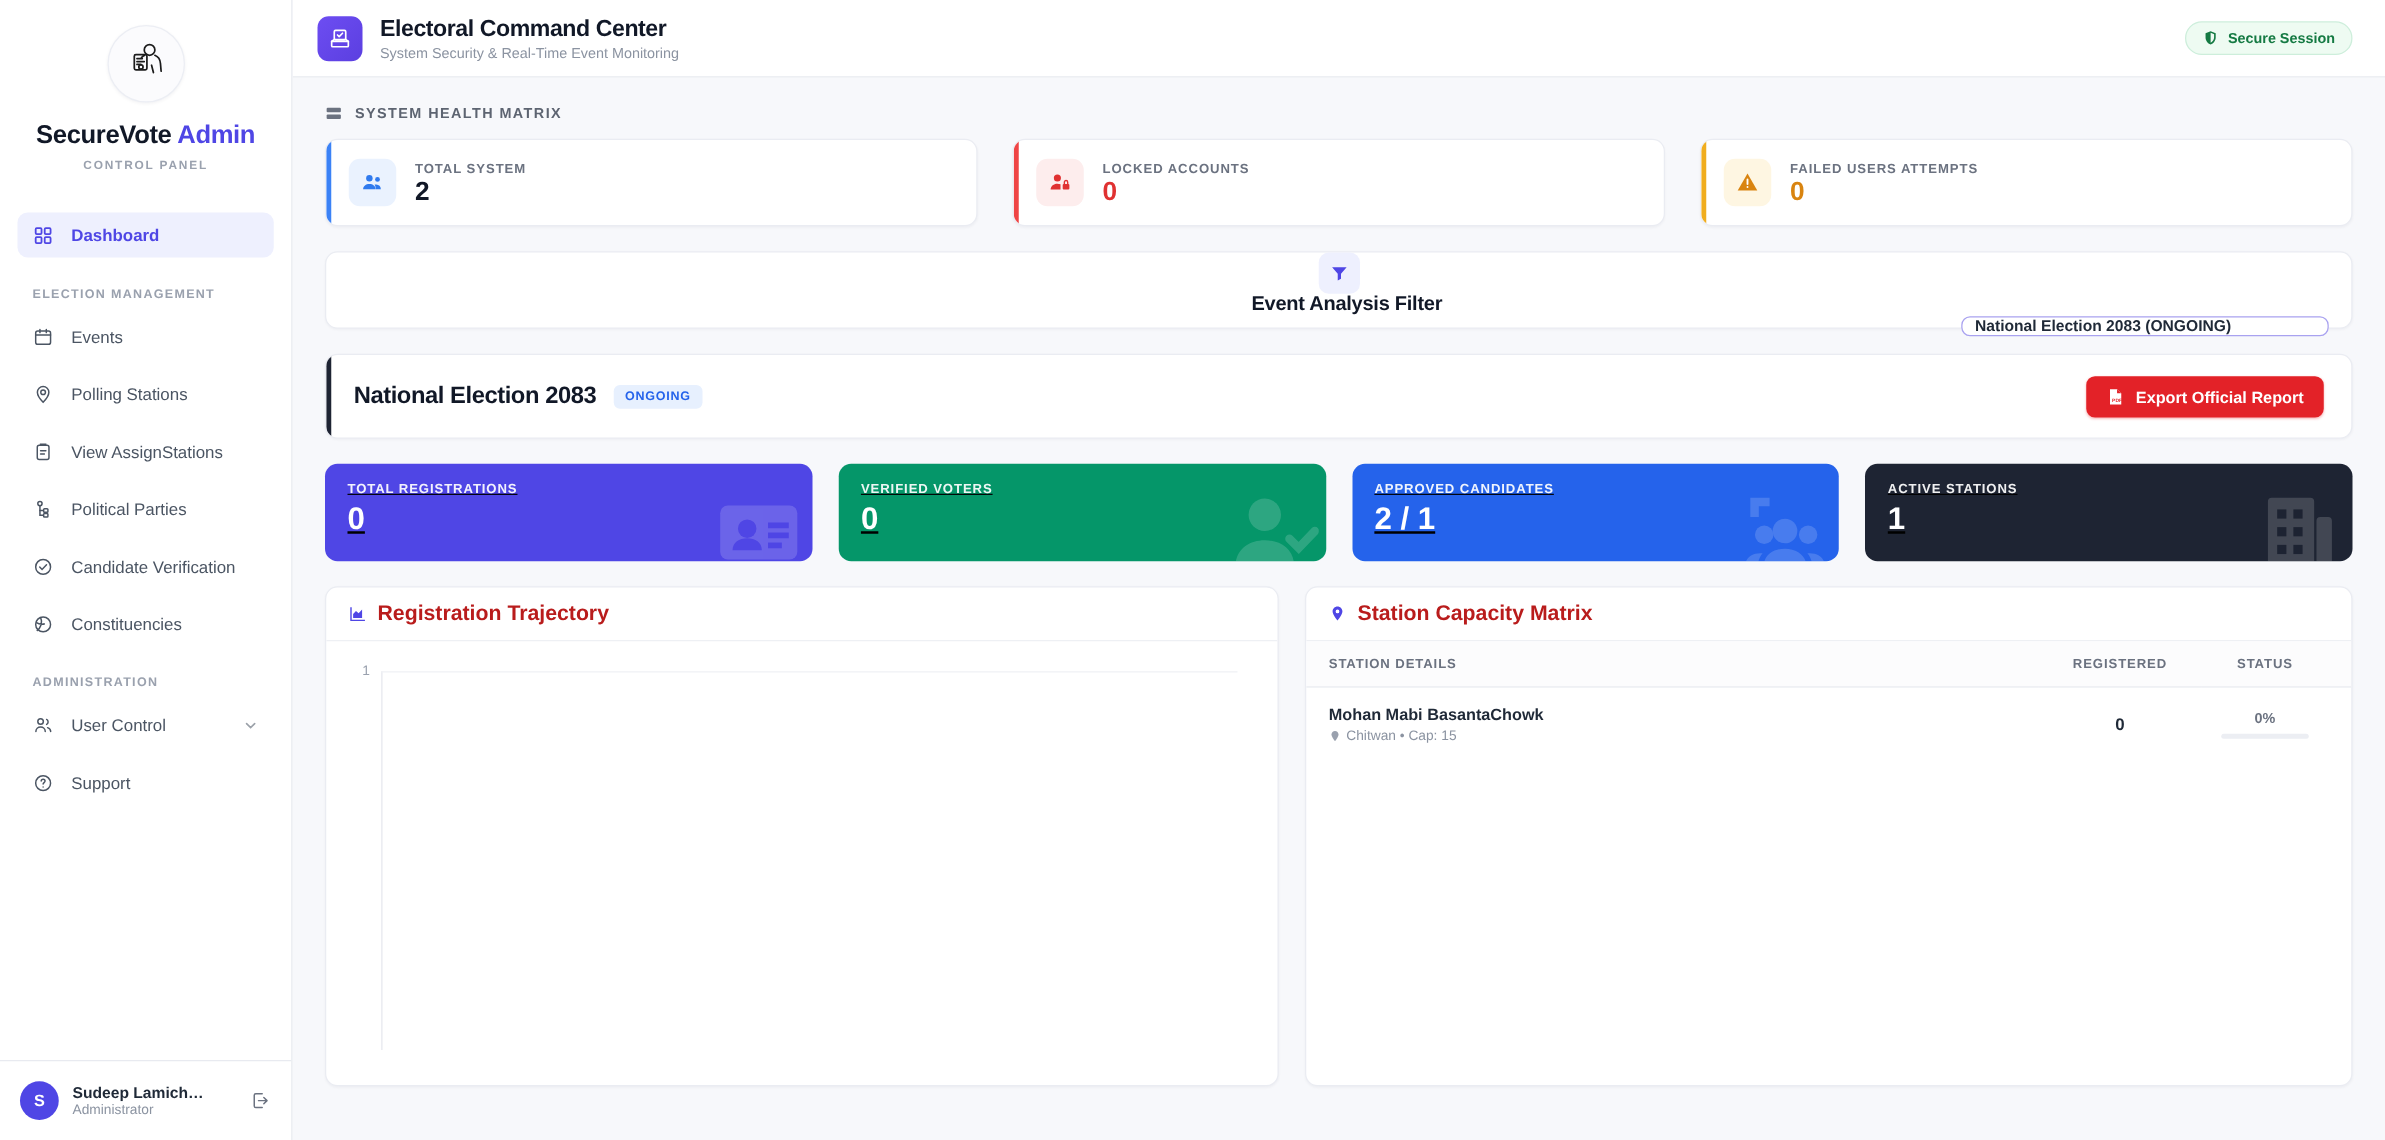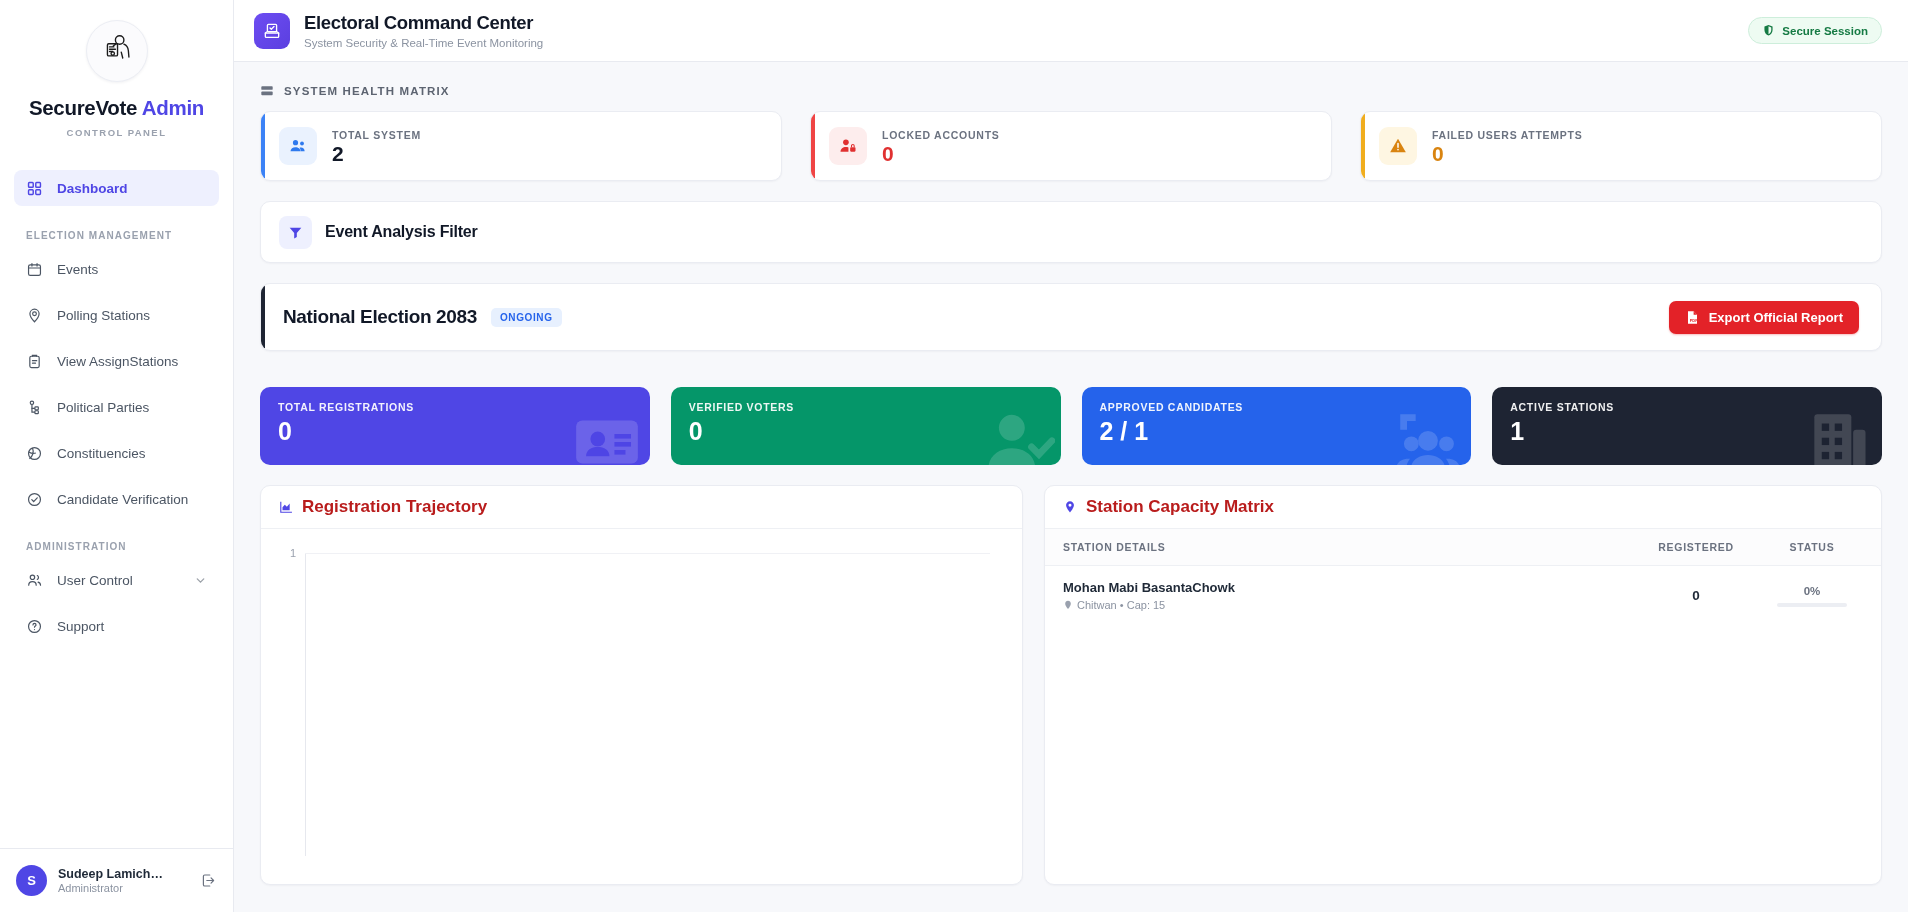--- a/index.html
+++ b/index.html
@@ -126,20 +126,21 @@
   .hc-label { font-size: 10.5px; font-weight: 700; color: #6b7280; letter-spacing: .75px; }
   .hc-value { font-size: 21px; font-weight: 700; margin-top: 2px; line-height:1; }
   .hc-value.blue  { color:#111827; }
   .hc-value.red   { color:#e03131; }
   .hc-value.amber { color:#d98410; }
 
   .filter-panel {
     margin-top: 20px; background: #fff; border: 1px solid #eaecf2; border-radius: 10px;
     height: 62px; display: flex; align-items: center; padding: 0 18px;
     box-shadow: 0 1px 2px rgba(16,24,40,.04);
+    flex-direction: column;
   }
   .filter-ico {
     width: 33px; height: 33px; border-radius: 8px; background: #eef0fe;
     display: flex; align-items: center; justify-content: center; color: #4f46e5; flex-shrink:0;
   }
   .filter-ico svg { width: 15px; height: 15px; display:block; }
   .filter-title { font-size: 16px; font-weight: 700; color: #111827; margin-left: 13px; letter-spacing:-.2px; }
   .event-select {
     margin-left: auto; width: 294px; height: 33px;
     border: 1.6px solid #a9a2f0; border-radius: 7px; background: #fff;
@@ -167,21 +168,21 @@
   }
   .export-btn {
     margin-left: auto; display: flex; align-items: center; gap: 9px;
     background: #e32228; color: #fff; border: none; border-radius: 7px;
     height: 33px; padding: 0 16px; cursor: pointer;
     font-family: "Liberation Sans", sans-serif; font-size: 13px; font-weight: 700;
     box-shadow: 0 1px 2px rgba(227,34,40,.3);
   }
   .export-btn svg { width: 15px; height: 15px; display:block; }
 
-  .tiles { display: flex; gap: 21px; margin-top: 36px; }
+  .tiles { display: flex; gap: 21px; margin-top: 20px; text-decoration: underline; }
   .tile {
     flex: 1; height: 78px; border-radius: 10px; position: relative; overflow: hidden;
     padding: 14px 18px; color: #fff;
   }
   .tile.violet { background:#4f46e5; }
   .tile.green  { background:#059669; }
   .tile.blue   { background:#2563eb; }
   .tile.dark   { background:#1e2433; }
   .tile-label { font-size: 10.5px; font-weight: 700; letter-spacing: .72px; opacity: .93; }
   .tile-value { font-size: 25px; font-weight: 700; margin-top: 6px; line-height: 1; }
@@ -320,36 +321,36 @@
               <path d="M7 11h3"></path>
             <rect x="10.5" y="9.3" width="4" height="3.4" rx=".8"></rect>
             <rect x="10.5" y="13.8" width="4" height="3.4" rx=".8"></rect>
           </svg>
         </span>
         <span>Political Parties</span>
       </div>
 
       <div class="nav-item">
         <span class="ico">
+          <svg viewBox="0 0 20 20" fill="none" stroke="currentColor" stroke-width="1.4" stroke-linecap="round">
+            <circle cx="10" cy="10" r="7"></circle>
+              <path d="M6.8 10.2l2.2 2.2 4.2-4.4"></path>
+          </svg>
+        </span>
+        <span>Candidate Verification</span>
+      </div>
+
+      <div class="nav-item">
+        <span class="ico">
           <svg viewBox="0 0 20 20" fill="none" stroke="currentColor" stroke-width="1.4">
             <circle cx="10" cy="10" r="7"></circle>
               <path d="M3.3 8.2c2.6 1.6 5.6 2.1 8.3 1.2M7.6 3.4c1 2.2 1.2 4.8.4 7.2-.7 2.3-2.2 4.3-4 5.6"></path>
           </svg>
         </span>
         <span>Constituencies</span>
-      </div>
-
-      <div class="nav-item">
-        <span class="ico">
-          <svg viewBox="0 0 20 20" fill="none" stroke="currentColor" stroke-width="1.4" stroke-linecap="round">
-            <circle cx="10" cy="10" r="7"></circle>
-              <path d="M6.8 10.2l2.2 2.2 4.2-4.4"></path>
-          </svg>
-        </span>
-        <span>Candidate Verification</span>
       </div>
 
       <div class="nav-group-label">ADMINISTRATION</div>
 
       <div class="nav-item">
         <span class="ico">
           <svg viewBox="0 0 20 20" fill="none" stroke="currentColor" stroke-width="1.4" stroke-linecap="round">
             <circle cx="7.6" cy="6.2" r="2.6"></circle>
               <path d="M3.2 15.6c0-2.4 2-4.2 4.4-4.2s4.4 1.8 4.4 4.2"></path>
             <path d="M13.3 4.2a2.6 2.6 0 010 4.6M14.2 11.9c1.7.5 2.9 2 2.9 3.7"></path>
@@ -472,20 +473,23 @@
         </div>
       </div>
 
       <div class="filter-panel">
         <div class="filter-ico">
           <svg viewBox="0 0 16 16" fill="currentColor">
               <path d="M1.8 3h12.4L9.4 8.5v4.3l-2.8 1.5V8.5z"></path>
             </svg>
         </div>
         <div class="filter-title">Event Analysis Filter</div>
+        <select class="event-select">
+          <option selected="">National Election 2083 (ONGOING)</option>
+        </select>
       </div>
 
       <div class="event-head">
         <div class="event-name">National Election 2083</div>
         <div class="status-chip">ONGOING</div>
         <button class="export-btn">
           <span>
             <svg viewBox="0 0 16 16" fill="currentColor">
                 <path d="M3.2 1.4h6l3.6 3.6v9.6H3.2z"></path>
                 <path d="M9.2 1.4v3.6h3.6" fill="#e32228"></path>

